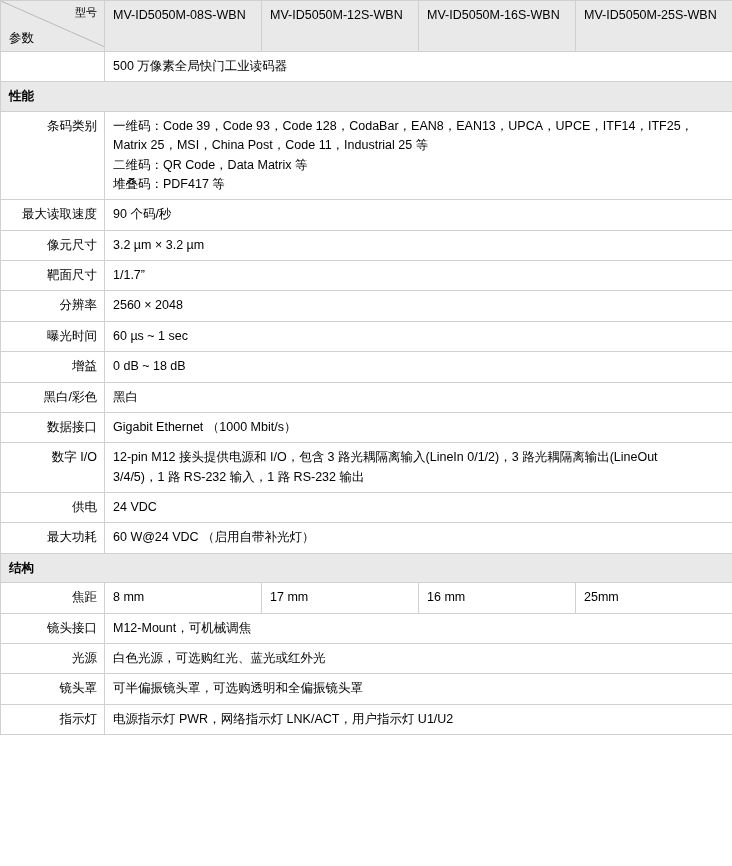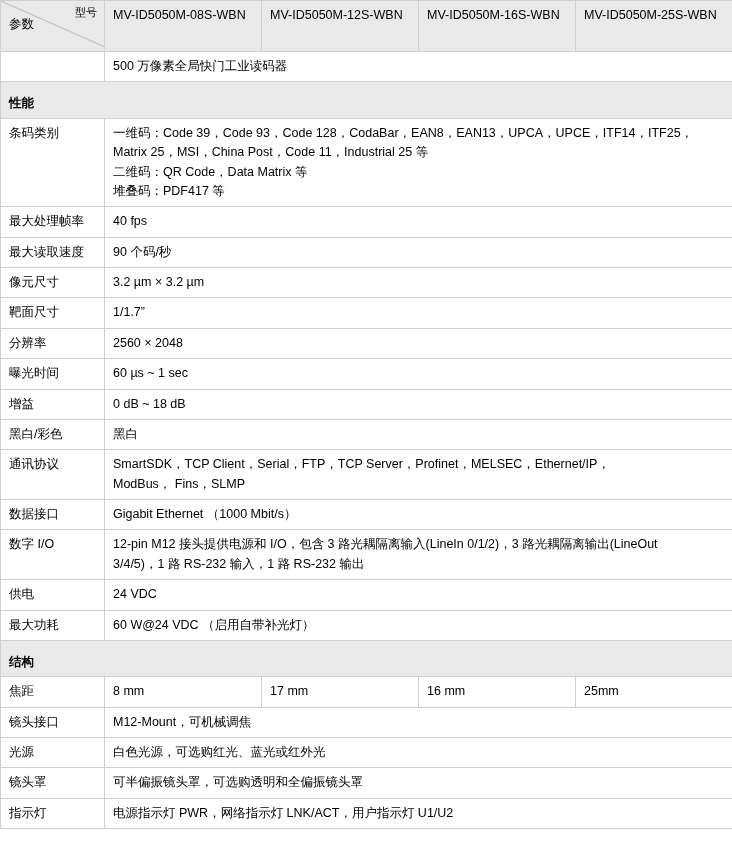--- a/index.html
+++ b/index.html
@@ -44,38 +44,39 @@
   }
   td.corner-cell .diag svg { display: block; }
   td.corner-cell .p1 {
     position: absolute;
     top: 3px;
     right: 7px;
     font-size: 11px;
   }
   td.corner-cell .p2 {
     position: absolute;
-    bottom: 17px;
+    bottom: 3px;
     left: 8px;
     font-size: 12.5px;
   }
   td.model-cell {
     background: #e9e9e9;
     font-size: 12.5px;
     margin-left: 36px;
   }
   
   tr.section-row td {
     background: #e9e9e9;
     font-weight: bold;
-    padding-top: 12px;
+    padding-top: 5px;
     padding-bottom: 4px;
   }
   td.label-cell {
     width: 96px;
+    text-align: right;
   }
   td.value-cell { }
   .sub-line { display: block; }
 </style>
 </head>
 <body>
 
 <table class="spec">
   <colgroup>
     <col style="width:104px">
@@ -109,26 +110,20 @@
       </tr>
       <tr>
         <td class="label-cell">条码类别</td>
         <td colspan="4" class="value-cell">
           <span class="sub-line">一维码：Code 39，Code 93，Code 128，CodaBar，EAN8，EAN13，UPCA，UPCE，ITF14，ITF25，Matrix 25，MSI，China Post，Code 11，Industrial 25 等</span>
           <span class="sub-line">二维码：QR Code，Data Matrix 等</span>
           <span class="sub-line">堆叠码：PDF417 等</span>
         </td>
       </tr>
       <tr>
-        <td class="label-cell">最大处理帧率</td>
-        <td colspan="4" class="value-cell">
-          <span class="sub-line">40 fps</span>
-        </td>
-      </tr>
-      <tr>
         <td class="label-cell">最大读取速度</td>
         <td colspan="4" class="value-cell">
           <span class="sub-line">90 个码/秒</span>
         </td>
       </tr>
       <tr>
         <td class="label-cell">像元尺寸</td>
         <td colspan="4" class="value-cell">
           <span class="sub-line">3.2 µm × 3.2 µm</span>
         </td>
@@ -154,27 +149,20 @@
       <tr>
         <td class="label-cell">增益</td>
         <td colspan="4" class="value-cell">
           <span class="sub-line">0 dB ~ 18 dB</span>
         </td>
       </tr>
       <tr>
         <td class="label-cell">黑白/彩色</td>
         <td colspan="4" class="value-cell">
           <span class="sub-line">黑白</span>
-        </td>
-      </tr>
-      <tr>
-        <td class="label-cell">通讯协议</td>
-        <td colspan="4" class="value-cell">
-          <span class="sub-line">SmartSDK，TCP Client，Serial，FTP，TCP Server，Profinet，MELSEC，Ethernet/IP，</span>
-          <span class="sub-line">ModBus， Fins，SLMP</span>
         </td>
       </tr>
       <tr>
         <td class="label-cell">数据接口</td>
         <td colspan="4" class="value-cell">
           <span class="sub-line">Gigabit Ethernet （1000 Mbit/s）</span>
         </td>
       </tr>
       <tr>
         <td class="label-cell">数字 I/O</td>

